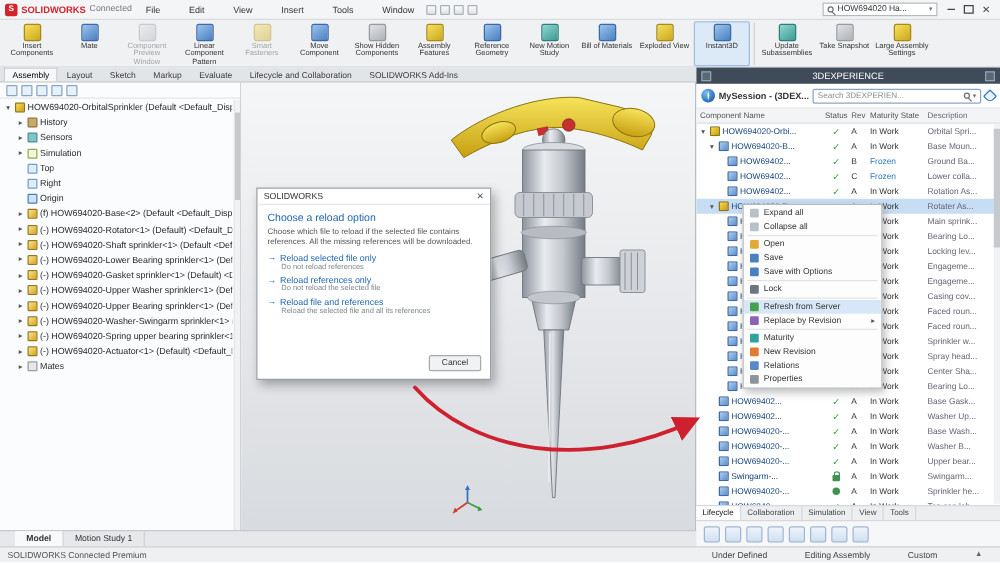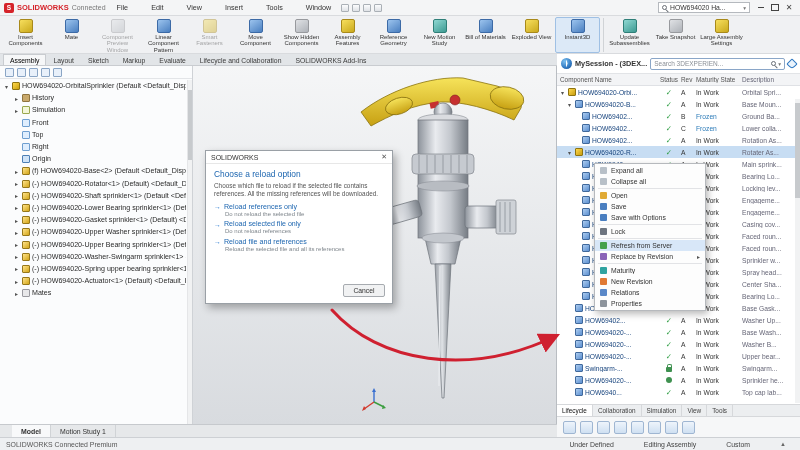--- a/index.html
+++ b/index.html
@@ -284,27 +284,27 @@
           <span class="ti ti-assembly"></span>
           <span class="tlabel">HOW694020-OrbitalSprinkler (Default &lt;Default_Display State-1&gt;</span>
         </div>
         <div class="trow tchild">
           <span class="caret">▸</span>
           <span class="ti ti-history"></span>
           <span class="tlabel">History</span>
         </div>
         <div class="trow tchild">
           <span class="caret">▸</span>
+          <span class="ti ti-sensors"></span>
+          <span class="tlabel">Sensors</span>
+        </div>
+        <div class="trow tchild">
+          <span class="caret">▸</span>
           <span class="ti ti-annotations"></span>
           <span class="tlabel">Simulation</span>
-        </div>
-        <div class="trow tchild">
-          <span class="caret"></span>
-          <span class="ti ti-plane"></span>
-          <span class="tlabel">Front</span>
         </div>
         <div class="trow tchild">
           <span class="caret"></span>
           <span class="ti ti-plane"></span>
           <span class="tlabel">Top</span>
         </div>
         <div class="trow tchild">
           <span class="caret"></span>
           <span class="ti ti-plane"></span>
           <span class="tlabel">Right</span>
@@ -441,45 +441,50 @@
         <span>SOLIDWORKS</span>
         <span class="dlg-close">✕</span>
       </div>
       <div class="dlg-body">
         <div class="dlg-head">Choose a reload option</div>
         <div class="dlg-desc">Choose which file to reload if the selected file contains references. All the missing references will be downloaded.</div>
         <div>
             <div class="dlg-opt">
               <div class="dlg-opt-label">
                 <span class="dlg-arrow">→</span>
-                <span>Reload references only</span>
+                <span>Reload selected file only</span>
               </div>
-              <div class="dlg-opt-sub">Do not reload the selected file</div>
+              <div class="dlg-opt-sub">Do not reload references</div>
             </div>
             <div class="dlg-opt">
               <div class="dlg-opt-label">
                 <span class="dlg-arrow">→</span>
-                <span>Reload selected file only</span>
+                <span>Reload references only</span>
               </div>
-              <div class="dlg-opt-sub">Do not reload references</div>
+              <div class="dlg-opt-sub">Do not reload the selected file</div>
             </div>
             <div class="dlg-opt">
               <div class="dlg-opt-label">
                 <span class="dlg-arrow">→</span>
                 <span>Reload file and references</span>
               </div>
               <div class="dlg-opt-sub">Reload the selected file and all its references</div>
             </div>
           </div>
       </div>
       <div class="dlg-cancel">Cancel</div>
     </div>
   </div>
 
   <div class="rpanel">
+    <div class="rp-header">
+      <span class="rp-hic l"></span>
+      <span>3DEXPERIENCE</span>
+      <span class="rp-hic r"></span>
+    </div>
     <div class="rp-session">
       <span class="compass"></span>
       <span class="rp-stitle">MySession - (3DEX...</span>
       <div class="rp-search">
         <span class="rp-ph">Search 3DEXPERIEN...</span>
         <span class="mag"></span>
         <span class="dd">▾</span>
       </div>
       <span class="tagic"></span>
     </div>

